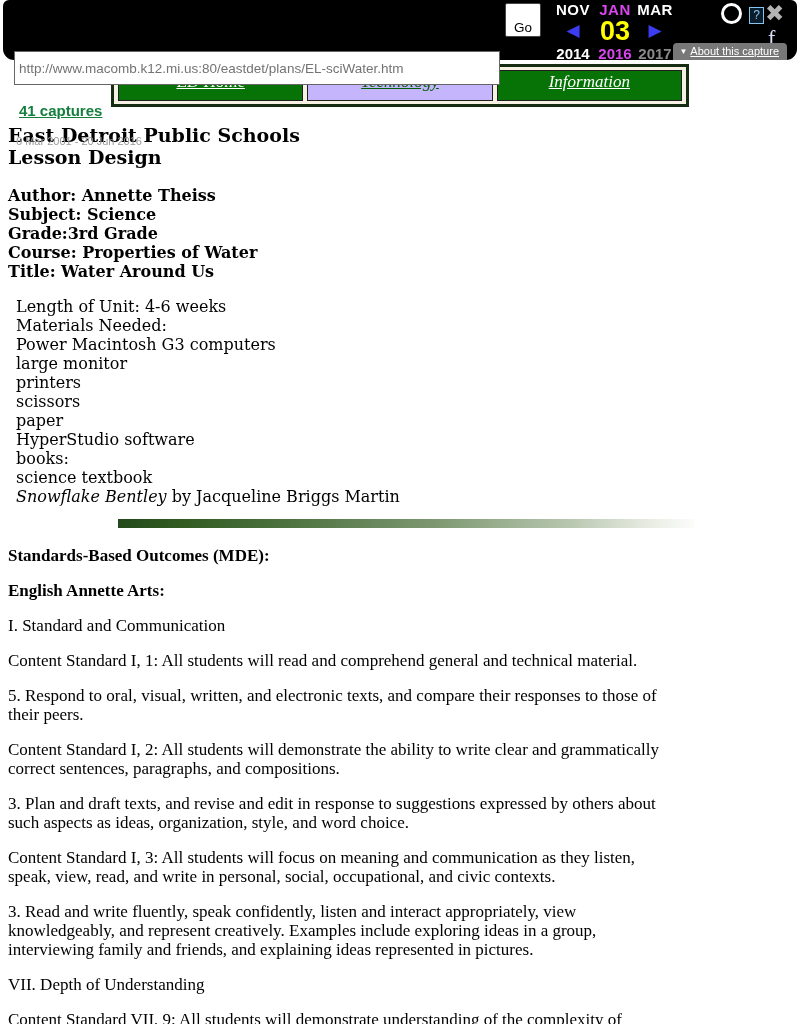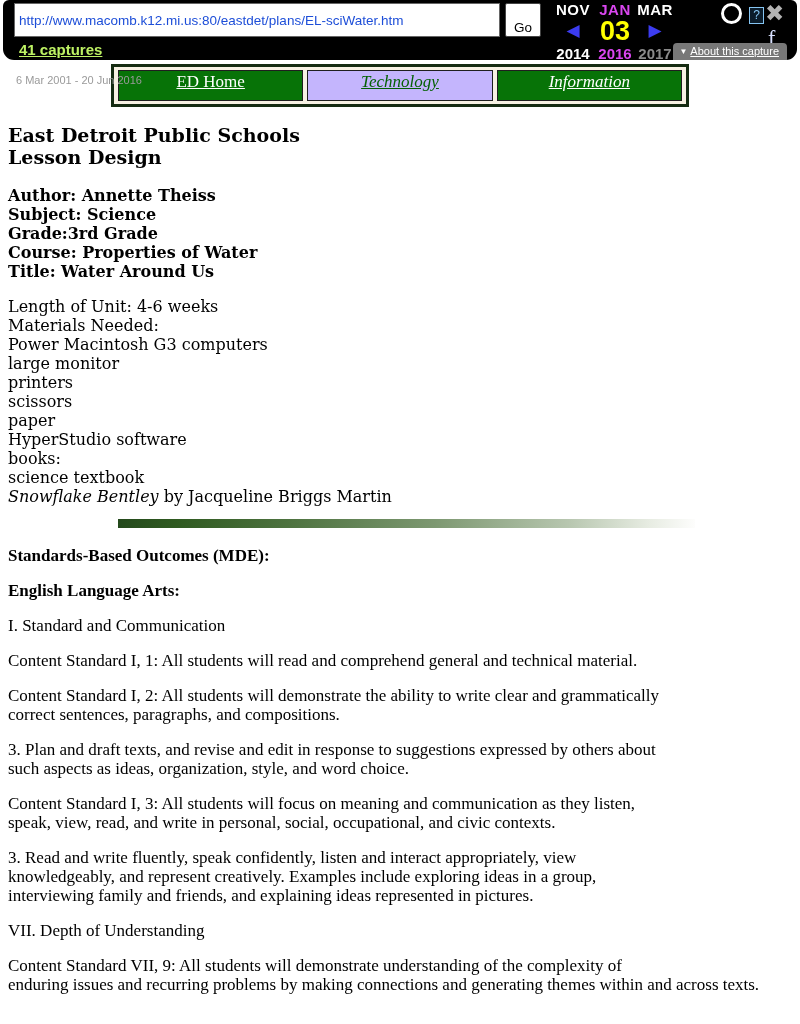--- a/index.html
+++ b/index.html
@@ -7,29 +7,29 @@
 
   
   .wb-toolbar{
     position:relative;margin:0 3px;height:60px;background:#000;
     border-radius:6px 6px 11px 11px;padding:3px 9px 0 11px;box-sizing:border-box;
     font-family:"Liberation Sans",sans-serif;
   }
   .wb-urlrow{display:flex;align-items:flex-start;}
   .wb-url{
     width:486px;height:19px;box-sizing:border-box;border:1px solid #666;
-    padding:16px 4px;font:13.5px "Liberation Sans",sans-serif;color:#1d4ed8;background:#fff;
+    padding:16px 4px;font:13.5px "Liberation Sans",sans-serif;color:#737373;background:#fff;margin-top:48px;
   }
   .wb-go{
     margin-left:5px;height:26px;padding:16px 8px;background:#fff;border:1px solid #444;
     border-radius:2px;font:13.5px "Liberation Sans",sans-serif;color:#000;cursor:pointer;
   }
   .wb-captures{
-    display:inline-block;margin:4px 0 0 5px;font-size:15px;font-weight:bold;
-    color:#bef264;text-decoration:underline;cursor:pointer;
+    display:inline-block;margin:17px 0 0 5px;font-size:15px;font-weight:bold;
+    color:#15803d;text-decoration:underline;cursor:pointer;
   }
   .wb-range{font-size:11px;color:#9a9a9a;margin:15px 0 0 2px;}
 
   .wb-cal{
     position:absolute;left:548px;top:1px;
     display:grid;grid-template-columns:44px 40px 40px;grid-template-rows:16px 28px 16px;
     align-items:center;justify-items:center;color:#fff;
   }
   .wb-cal .m{font-size:15px;font-weight:bold;letter-spacing:.5px;}
   .wb-cal .y{font-size:15px;font-weight:bold;}
@@ -63,21 +63,21 @@
   .nav-cell{
     flex:1;border:1px solid #1f1f1f;text-align:center;cursor:pointer;
     font:17px/20px "Liberation Serif",serif;padding:1px 0 8px;
   }
   .nav-cell span{text-decoration:underline;}
 
   
   .content{margin:0 8px;color:#000;}
   .title{font:bold 19px/22px "DejaVu Serif",serif;margin:17px 0 0;white-space:pre-line;}
   .meta{font:bold 16px/19px "DejaVu Serif",serif;margin:18px 0 0;white-space:pre-line;}
-  .materials{font:16px/19px "DejaVu Serif",serif;margin:16px 0 0;white-space:pre-line;}
+  .materials{font:16px/19px "DejaVu Serif",serif;margin:16px 8px 0;white-space:pre-line;}
   .rule{
     width:577px;height:9px;margin:13px 0 0 110px;border:none;
     background:linear-gradient(90deg,#24491c 0%,#2f5a20 10%,#4e7340 30%,#7d9871 55%,#b7c6af 78%,#e7ece2 92%,#fdfdfc 100%);
   }
   .standards{font-family:"Liberation Serif",serif;font-size:17px;color:#000;}
   .standards p{margin:16px 0 0;line-height:19px;white-space:pre-line;}
   .standards p:first-child{margin-top:18px;}
   .standards p.b{font-weight:bold;}
 </style>
 </head>
@@ -139,23 +139,25 @@
 large monitor
 printers
 scissors
 paper
 HyperStudio software
 books:
 science textbook</span><br><i>Snowflake Bentley</i><span> by Jacqueline Briggs Martin</span></p>
     <div class="rule"></div>
     <div class="standards" id="standards">
         <p class="b">Standards-Based Outcomes (MDE):</p>
-        <p class="b">English Language Arts:</p>
+        <p class="b">English Annette Arts:</p>
         <p>I. Standard and Communication</p>
         <p>Content Standard I, 1: All students will read and comprehend general and technical material.</p>
+        <p>5. Respond to oral, visual, written, and electronic texts, and compare their responses to those of
+their peers.</p>
         <p>Content Standard I, 2: All students will demonstrate the ability to write clear and grammatically
 correct sentences, paragraphs, and compositions.</p>
         <p>3. Plan and draft texts, and revise and edit in response to suggestions expressed by others about
 such aspects as ideas, organization, style, and word choice.</p>
         <p>Content Standard I, 3: All students will focus on meaning and communication as they listen,
 speak, view, read, and write in personal, social, occupational, and civic contexts.</p>
         <p>3. Read and write fluently, speak confidently, listen and interact appropriately, view
 knowledgeably, and represent creatively. Examples include exploring ideas in a group,
 interviewing family and friends, and explaining ideas represented in pictures.</p>
         <p>VII. Depth of Understanding</p>

